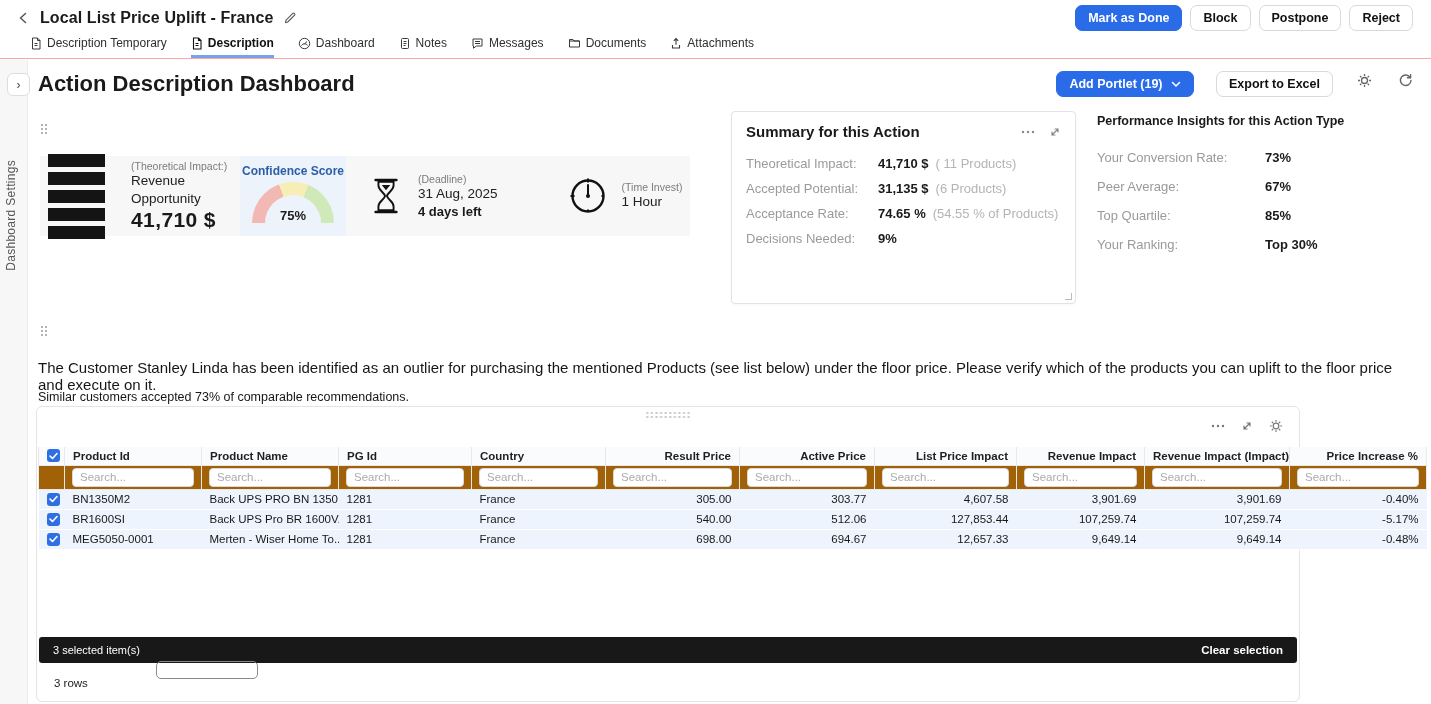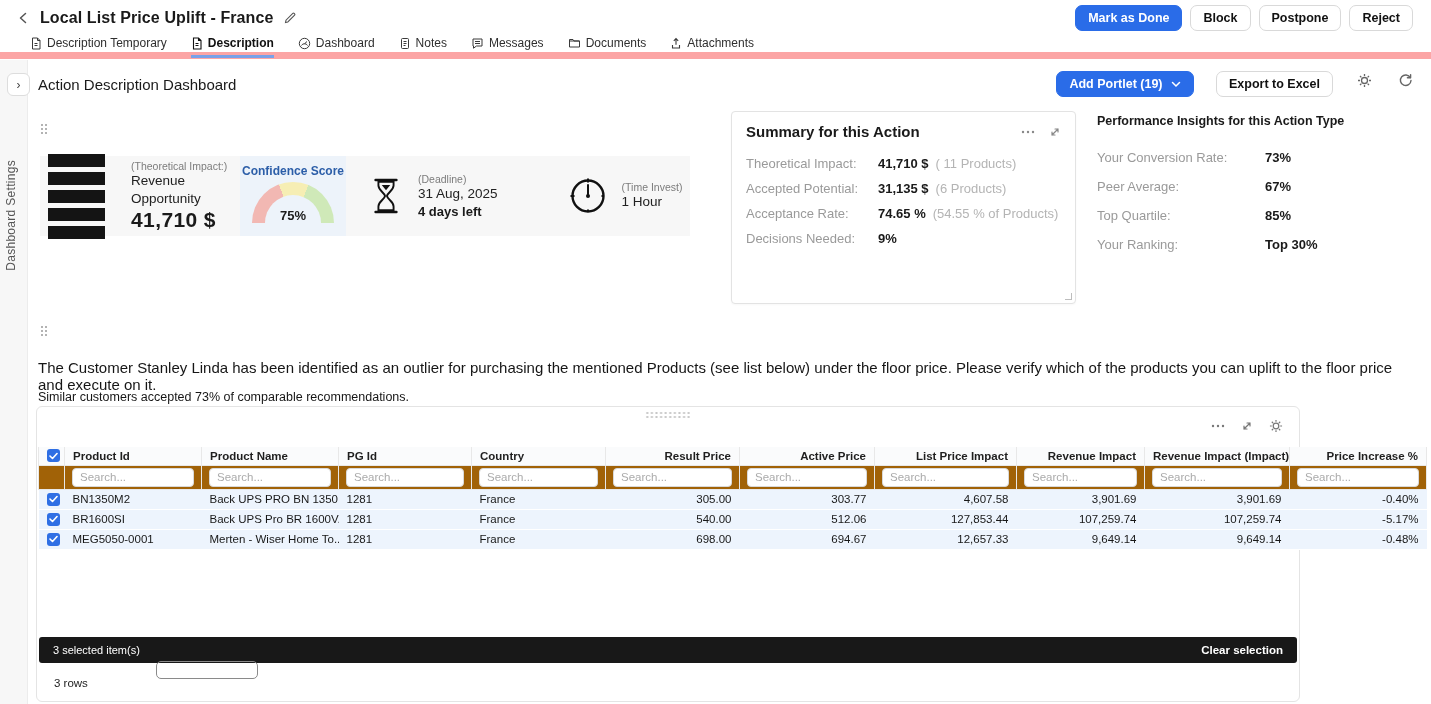--- a/index.html
+++ b/index.html
@@ -9,33 +9,33 @@
   
   #topbar { position:absolute; top:0; left:0; right:0; height:36px; display:flex; align-items:center; padding:0 18px 0 16px; background:#fff; }
   #back-btn { border:none; background:none; cursor:pointer; margin-right:10px; display:flex; }
   #topbar h1 { font-size:16px; font-weight:700; letter-spacing:.1px; }
   #edit-btn { border:none; background:none; cursor:pointer; margin-left:10px; display:flex; }
   #topbar .actions { margin-left:auto; display:flex; gap:8px; }
   .btn { font-family:inherit; font-size:12.5px; font-weight:600; padding:5px 12px; border-radius:7px; border:1px solid #d9d9d9; background:#fff; color:#111; cursor:pointer; white-space:nowrap; }
   .btn.primary { background:#2a6ce8; border-color:#2a6ce8; color:#fff; }
 
   
-  #tabbar { position:absolute; top:36px; left:0; right:0; height:23px; display:flex; align-items:flex-start; gap:24px; padding-left:30px; border-bottom:7px solid #fca5a5; background:#fff; }
+  #tabbar { position:absolute; top:36px; left:0; right:0; height:23px; display:flex; align-items:flex-start; gap:24px; padding-left:30px; border-bottom:1px solid #fca5a5; background:#fff; }
   .tab { display:flex; align-items:center; gap:5px; font-size:12px; color:#2f2f2f; cursor:pointer; padding-bottom:5px; border-bottom:3px solid transparent; }
   .tab.active { font-weight:700; color:#111; border-bottom-color:#79a1e9; }
 
   
   #rail { position:absolute; top:60px; left:0; bottom:0; width:28px; background:#f7f7f7; border-right:1px solid #ececec; }
   #rail-toggle { position:absolute; top:13px; left:7px; width:23px; height:23px; background:#fff; border:1px solid #ddd; border-radius:6px; font-size:12px; color:#444; cursor:pointer; line-height:20px; text-align:center; z-index:3; font-family:inherit; }
   #rail-label { position:absolute; top:100px; left:4px; writing-mode:vertical-rl; transform:rotate(180deg); font-size:12px; color:#555; letter-spacing:.3px; }
 
   
   #main { position:absolute; top:59px; left:28px; right:0; bottom:0; background:#fff; }
   #page-head { position:absolute; top:12px; left:10px; right:16px; display:flex; align-items:center; }
-  #page-head h2 { font-size:15px; font-weight:400; }
+  #page-head h2 { font-size:22px; font-weight:700; }
   #page-head .actions { margin-left:auto; display:flex; align-items:flex-start; gap:22px; }
   .icon-btn { border:none; background:none; cursor:pointer; display:flex; padding:2px; }
 
   .mini-handle { width:9px; height:11px; background-image:radial-gradient(#b3b3b3 1px, transparent 1.2px); background-size:4px 4px; }
   .dots-handle { width:46px; height:8px; background-image:radial-gradient(#c7c7c7 1px, transparent 1.2px); background-size:4.6px 4px; }
 
   
   #kpi-handle { position:absolute; top:64px; left:12px; }
   #kpi { position:absolute; top:97px; left:12px; width:650px; height:80px; display:flex; }
   .kpi-gray { background:#f7f7f7; }

